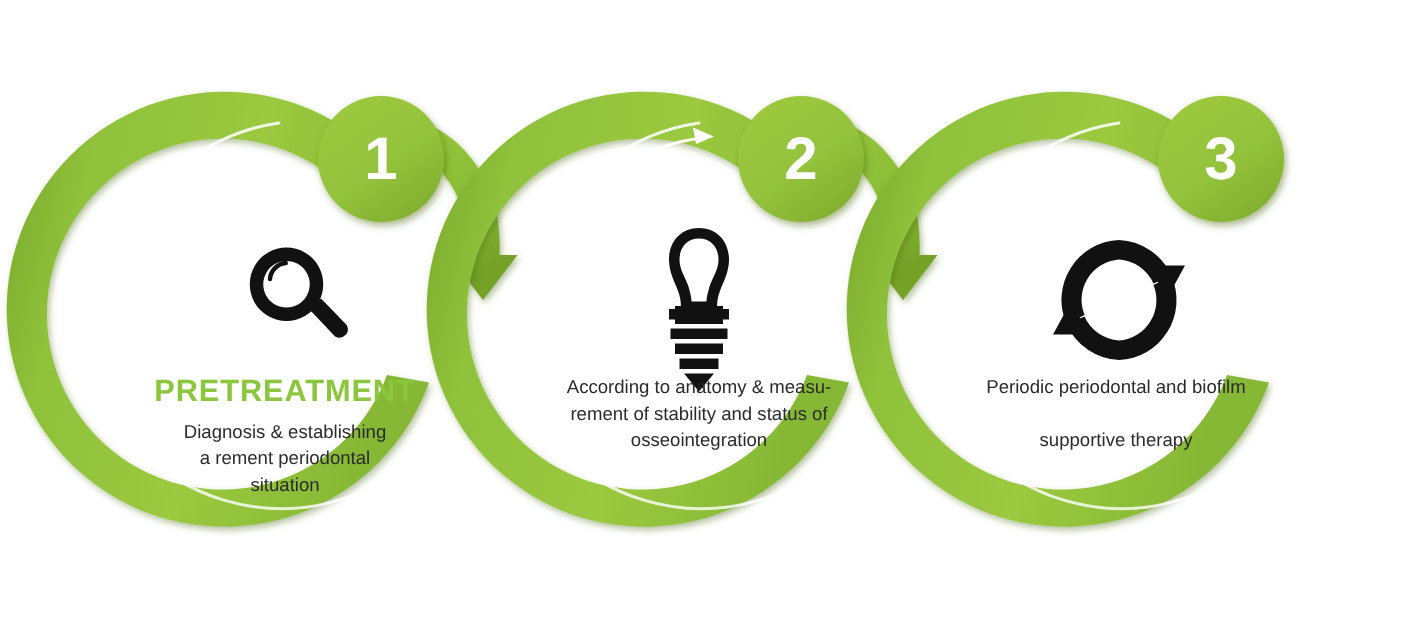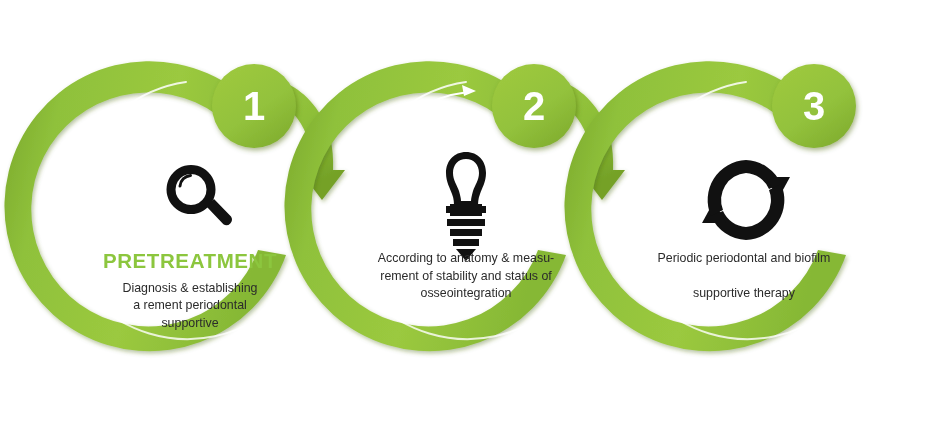--- a/index.html
+++ b/index.html
@@ -233,21 +233,21 @@
         <path d="M711,216 a40,40 0 0 1 35,-56 l0,13 a27,27 0 0 0 -23,37 Z"></path>
       </g>
     </g>
   </svg>
 
   <div class="step-text" style="left:55px; top:250px; width:270px;">
     <p class="step-title">PRETREATMENT</p>
     <p class="step-desc">
       <span>Diagnosis &amp; establishing</span><br>
       <span>a rement periodontal</span><br>
-      <span>supportive</span>
+      <span>situation</span>
     </p>
   </div>
 
   <div class="step-text" style="left:330px; top:250px; width:272px;">
     <p class="step-desc">
       <span>According to anatomy &amp; measu-</span><br>
       <span>rement of stability and status of</span><br>
       <span>osseointegration</span>
     </p>
   </div>

